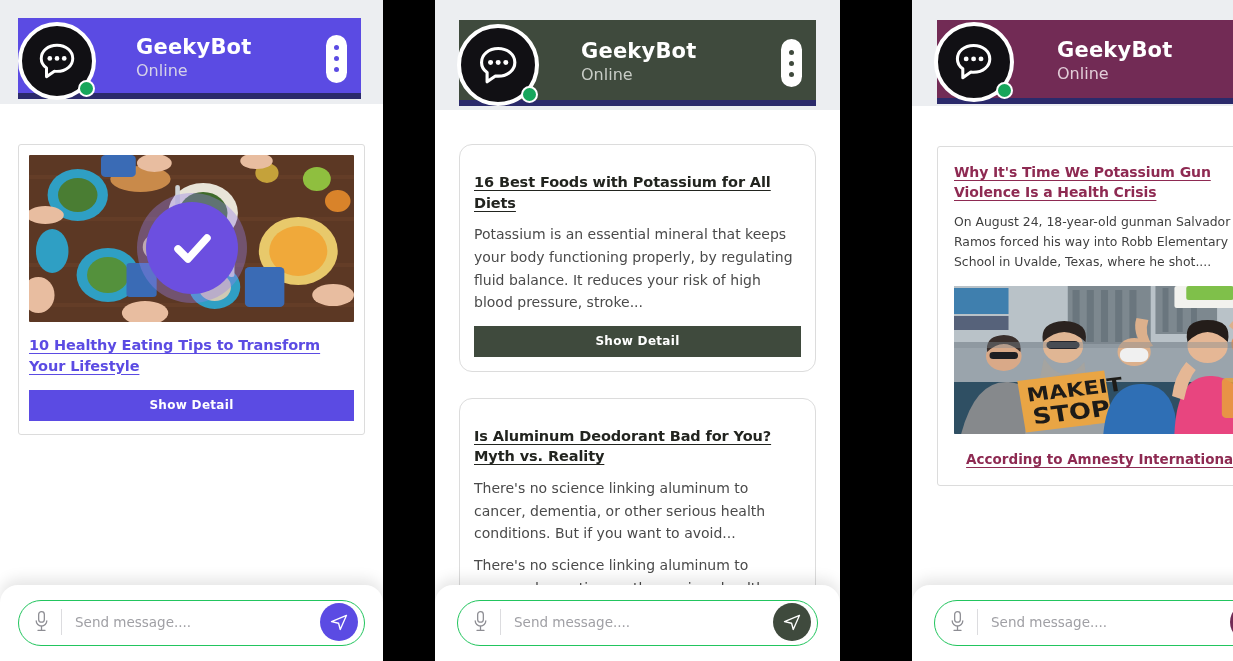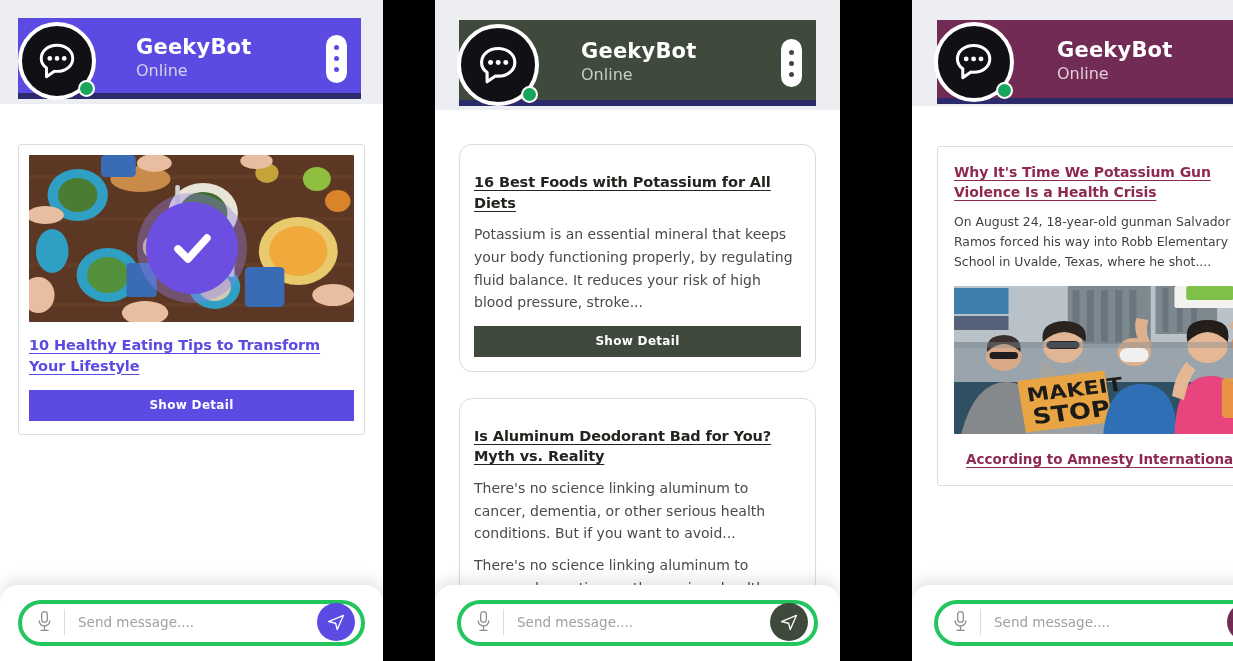--- a/index.html
+++ b/index.html
@@ -238,21 +238,21 @@
     display: flex;
     align-items: center;
     padding: 0 18px;
   }
   .p2 .input-dock { padding: 0 22px; }
   .p3 .input-dock { padding: 0 22px; }
 
   .input-pill {
     flex: 1;
     height: 46px;
-    border: 4px solid #22c55e;
+    border: 1px solid #22c55e;
     border-radius: 26px;
     background: #fff;
     display: flex;
     align-items: center;
     padding: 0 4px 3px 14px;
     position: relative;
   }
   .mic-icon { width: 17px; height: 25px; flex: none; }
   .divider {
     width: 1px; height: 26px;

